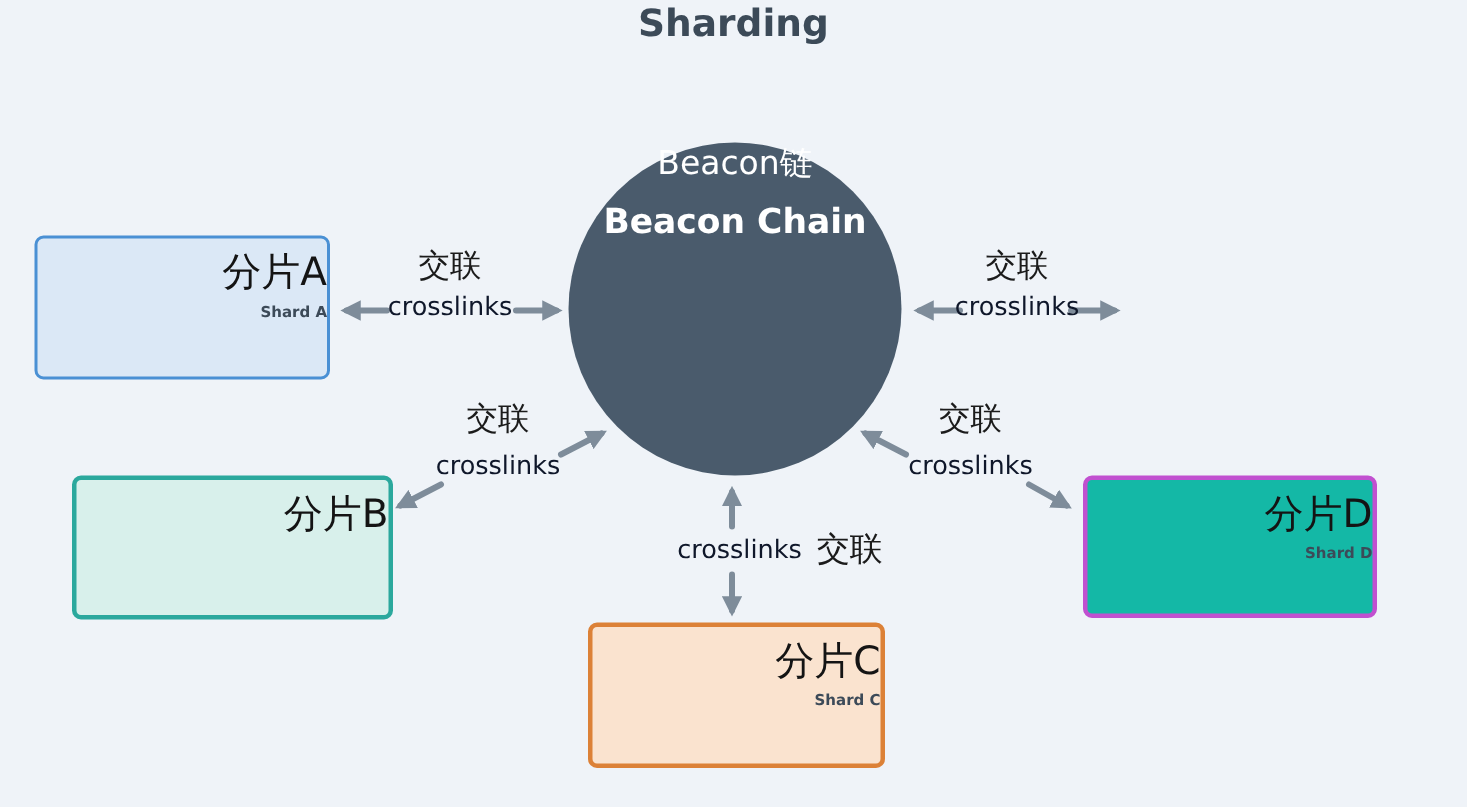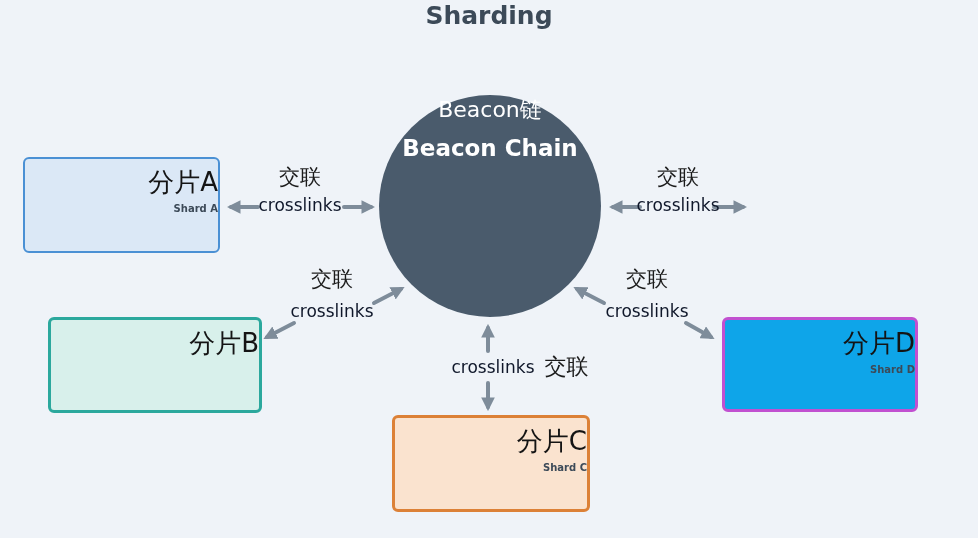--- a/index.html
+++ b/index.html
@@ -177,21 +177,21 @@
 
   <div class="shard pos-b" style="border-color: rgb(43, 168, 157); background-color: rgb(216, 240, 235);">
     <div class="zh">分片B</div>
   </div>
 
   <div class="shard pos-c" style="border-color: rgb(220, 129, 55); background-color: rgb(250, 227, 207);">
     <div class="zh">分片C</div>
     <div class="en">Shard C</div>
   </div>
 
-  <div class="shard pos-d" style="border-color: rgb(193, 80, 208); background-color: #0ea5e9;">
+  <div class="shard pos-d" style="border-color: rgb(193, 80, 208); background-color: #14b8a6;">
     <div class="zh">分片D</div>
     <div class="en">Shard D</div>
   </div>
 
 
   <div class="xlabel xl-left">
     <div class="zh">交联</div>
     <div class="en">crosslinks</div>
   </div>
 

